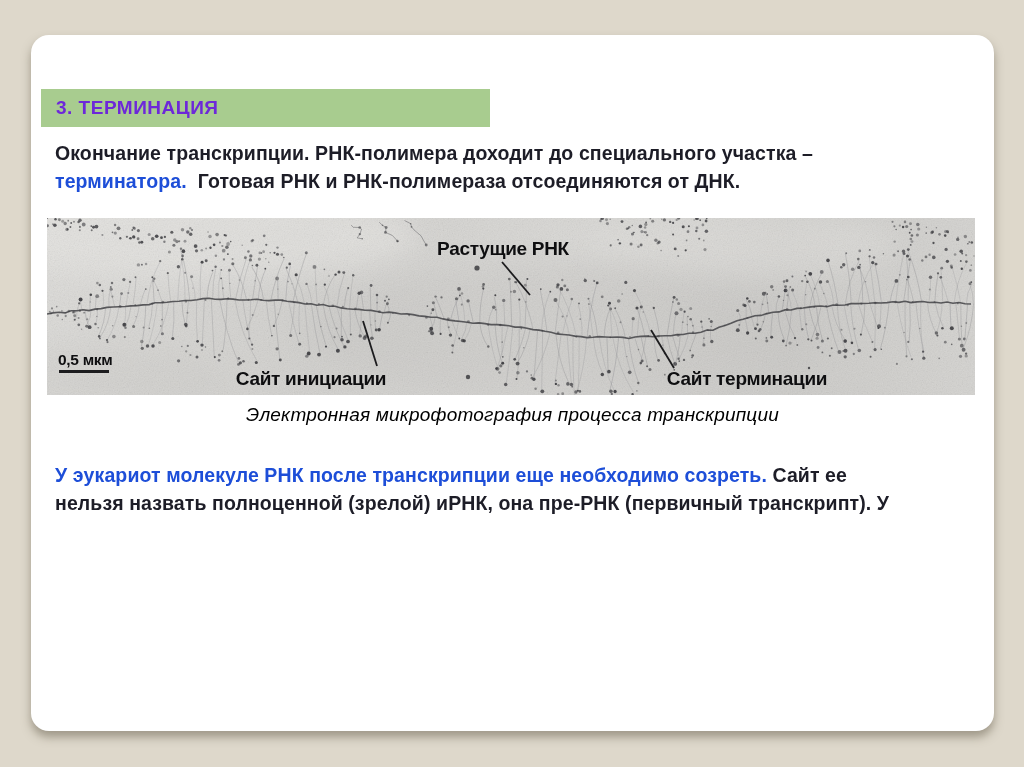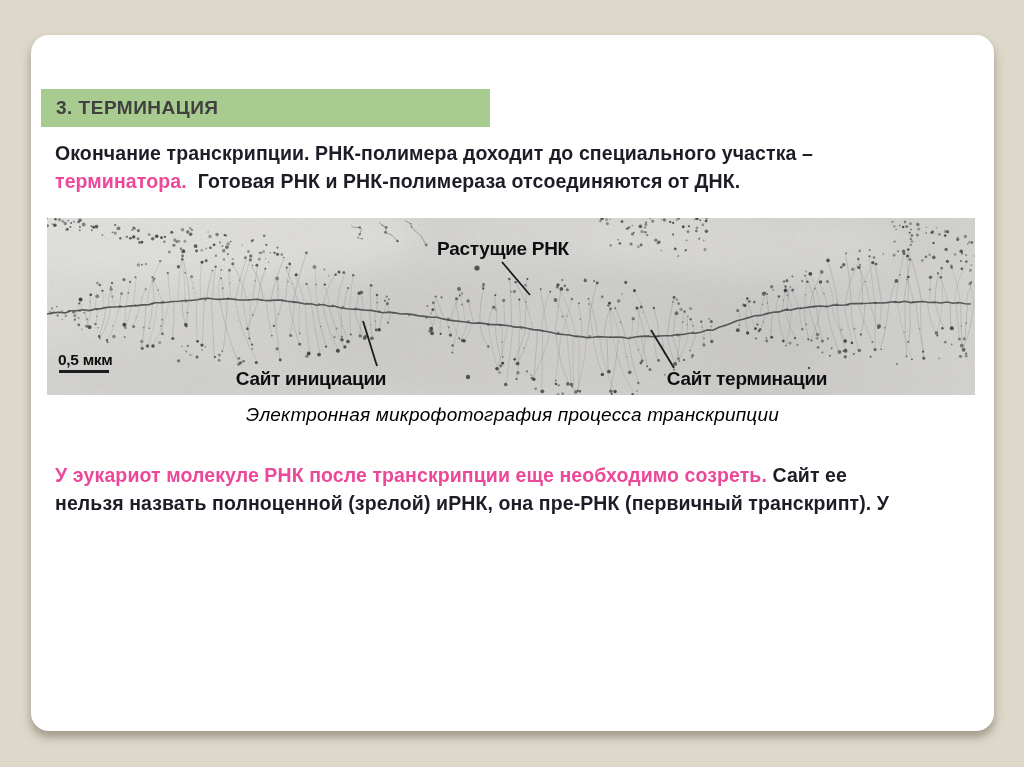--- a/index.html
+++ b/index.html
@@ -10,32 +10,32 @@
     font-family:"Liberation Sans",sans-serif;
     position:relative;
   }
   .card{
     position:absolute;left:31px;top:35px;width:963px;height:696px;
     background:#ffffff;border-radius:18px;
     box-shadow:0 6px 10px rgba(95,88,70,.5);
   }
   .badge{
     position:absolute;left:10px;top:54px;width:449px;height:38px;
-    background:#a8cc8f;color:#404040;
+    background:#a8cc8f;color:#6d28d9;
     display:flex;align-items:center;box-sizing:border-box;padding-left:15px;
     font-size:19px;font-weight:700;letter-spacing:.5px;
   }
   .para{
     position:absolute;left:24px;width:924px;
     font-size:19.5px;font-weight:700;line-height:28px;
     color:#1d1d27;letter-spacing:.1px;
   }
   .para-intro{top:104px;}
   .para-outro{top:426px;}
-  .red{color:#ec4899;}
+  .red{color:#1d4ed8;}
   .micro-wrap{
     position:absolute;left:16px;top:183px;width:928px;height:169px;text-align:right;
   }
   .micro-wrap svg{display:block;}
   .caption{
     position:absolute;left:0;top:369px;width:100%;
     text-align:center;font-style:italic;font-size:19px;font-weight:500;
     color:#000000;letter-spacing:.2px;
   }
   .micro-label{

